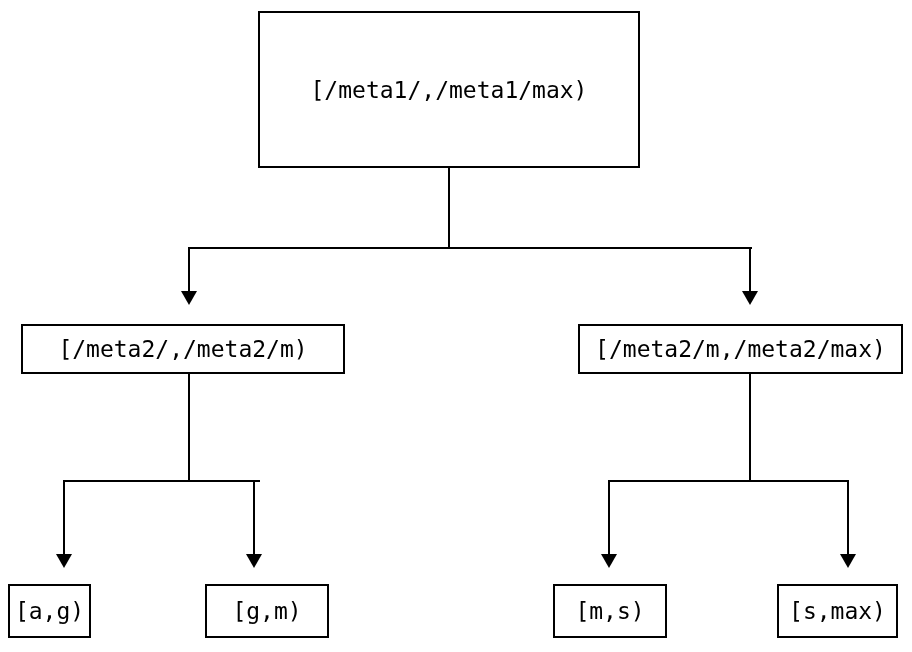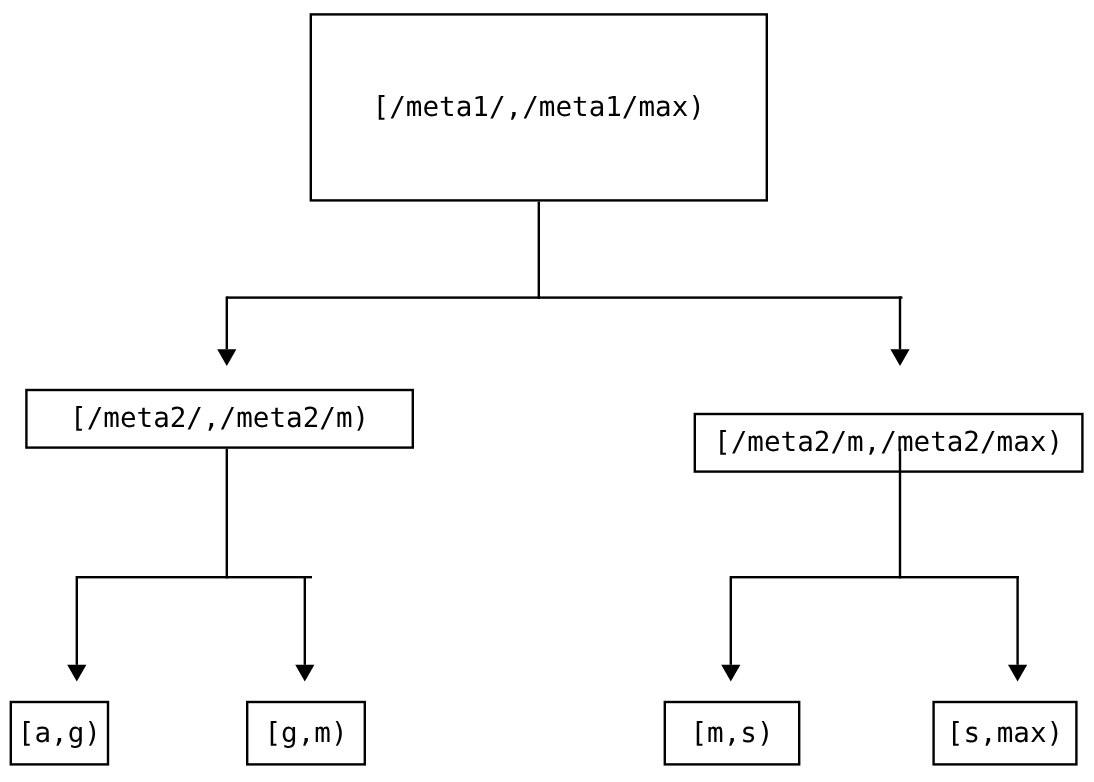--- a/index.html
+++ b/index.html
@@ -35,28 +35,28 @@
     width: 382px;
     height: 157px;
     font-size: 23px;
   }
   .node-mid {
     top: 324px;
     height: 50px;
     font-size: 23px;
   }
   .node-mid-left  { left: 21px;  width: 324px; }
-  .node-mid-right { left: 578px; width: 325px; margin-top: 20px; }
+  .node-mid-right { left: 578px; width: 325px; }
   .node-leaf {
     top: 584px;
     height: 54px;
     font-size: 23px;
   }
   .leaf-ag  { left: 8px;   width: 83px; }
-  .leaf-gm  { left: 205px; width: 100px; justify-content: center; }
+  .leaf-gm  { left: 205px; width: 124px; justify-content: center; }
   .leaf-ms  { left: 553px; width: 114px; }
   .leaf-smx { left: 777px; width: 121px; }
 
   
   .edge {
     position: absolute;
     background: #000000;
   }
   .vline { width: 2px; }
   .hline { height: 2px; }

